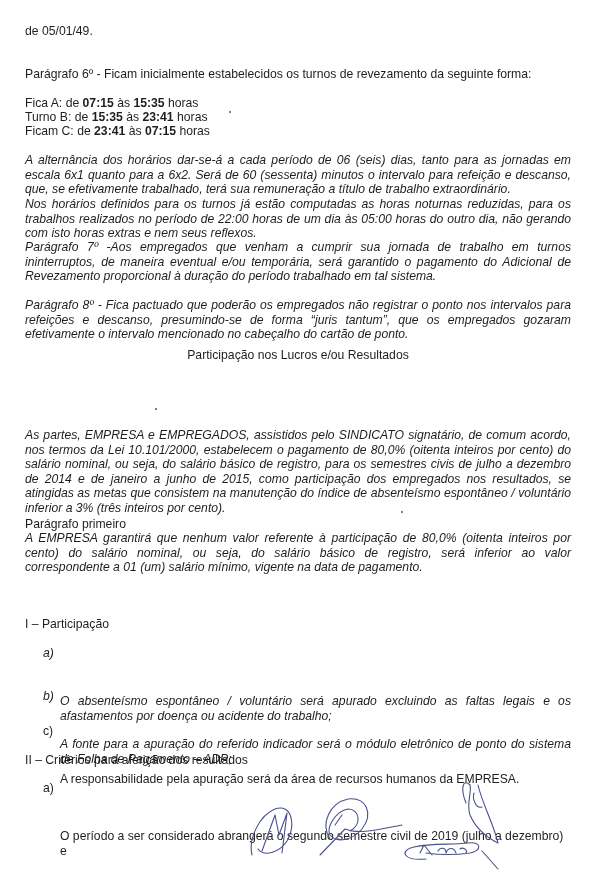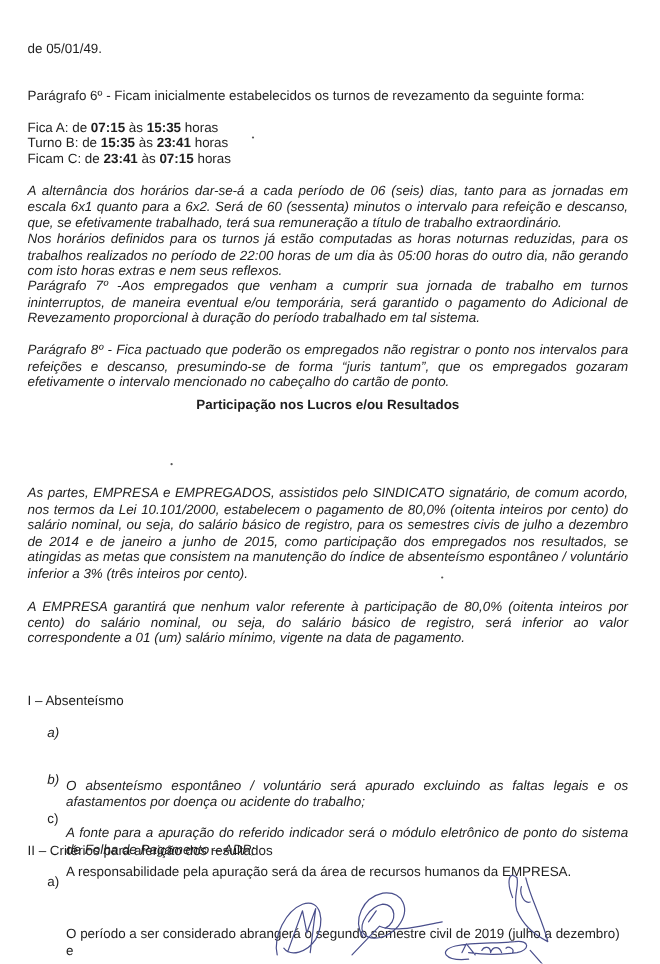--- a/index.html
+++ b/index.html
@@ -2,26 +2,26 @@
 <html><head>
 <meta charset="utf-8">
 <style>
   html, body { margin: 0; padding: 0; }
   body {
     width: 600px; height: 876px; overflow: hidden;
     background: #ffffff; position: relative;
     font-family: "Liberation Sans", sans-serif;
     color: #1e1e1e; font-size: 12.2px; line-height: 14.6px;
   }
-  .page { position: absolute; left: 0; top: 16px; width: 600px; height: 708px; }
+  .page { position: absolute; left: 0; top: 3px; width: 600px; height: 708px; }
   .t { position: absolute; left: 25px; width: 546px; margin: 0; }
   .just { text-align: justify; text-align-last: left; font-style: italic; }
   .center { text-align: center; }
   b { font-weight: bold; }
-  .heading { font-weight: bold; }
+  .heading { font-weight: normal; }
   .sub { left: 43px; width: 528px; }
   .sub .lbl { position: absolute; left: 0; }
   .sub .txt { display: block; margin-left: 17px; margin-top: 48px; }
   .speck { position: absolute; width: 2px; height: 2px; background: #555; border-radius: 1px; }
   svg.sig { position: absolute; left: 0; top: 0; }
 </style>
 </head>
 <body>
 
 <div class="page">
@@ -46,24 +46,25 @@
   <p class="t just" style="top:194px">Nos horários definidos para os turnos já estão computadas as horas noturnas reduzidas, para os trabalhos realizados no período de 22:00 horas de um dia às 05:00 horas do outro dia, não gerando com isto horas extras e nem seus reflexos.</p>
 
   <p class="t just" style="top:237px">Parágrafo 7º -Aos empregados que venham a cumprir sua jornada de trabalho em turnos ininterruptos, de maneira eventual e/ou temporária, será garantido o pagamento do Adicional de Revezamento proporcional à duração do período trabalhado em tal sistema.</p>
   <p class="t just" style="top:295px">Parágrafo 8º - Fica pactuado que poderão os empregados não registrar o ponto nos intervalos para refeições e descanso, presumindo-se de forma “juris tantum”, que os empregados gozaram efetivamente o intervalo mencionado no cabeçalho do cartão de ponto.</p>
 
   <p class="t center heading" style="top:345px">Participação nos Lucros e/ou Resultados</p>
 
 
   <p class="t just" style="top:425px">As partes, EMPRESA e EMPREGADOS, assistidos pelo SINDICATO signatário, de comum acordo, nos termos da Lei 10.101/2000, estabelecem o pagamento de 80,0% (oitenta inteiros por cento) do salário nominal, ou seja, do salário básico de registro, para os semestres civis de julho a dezembro de 2014 e de janeiro a junho de 2015, como participação dos empregados nos resultados, se atingidas as metas que consistem na manutenção do índice de absenteísmo espontâneo / voluntário inferior a 3% (três inteiros por cento).</p>
 
+  <p class="t heading" style="top:514px">Parágrafo primeiro</p>
   <p class="t just" style="top:528px">A EMPRESA garantirá que nenhum valor referente à participação de 80,0% (oitenta inteiros por cento) do salário nominal, ou seja, do salário básico de registro, será inferior ao valor correspondente a 01 (um) salário mínimo, vigente na data de pagamento.</p>
 
 
-  <p class="t" style="top:614px">I – Absenteísmo</p>
+  <p class="t" style="top:614px">I – Participação</p>
 
   <div class="t sub just" style="top:643px">
     <span class="lbl">a)</span>
     <span class="txt"> O absenteísmo espontâneo / voluntário será apurado excluindo as faltas legais e os afastamentos por doença ou acidente do trabalho;</span>
   </div>
   <div class="t sub just" style="top:686px">
     <span class="lbl">b)</span>
     <span class="txt">A fonte para a apuração do referido indicador será o módulo eletrônico de ponto do sistema de Folha de Pagamento – ADP;</span>
   </div>
   <div class="t sub" style="top:721px">

